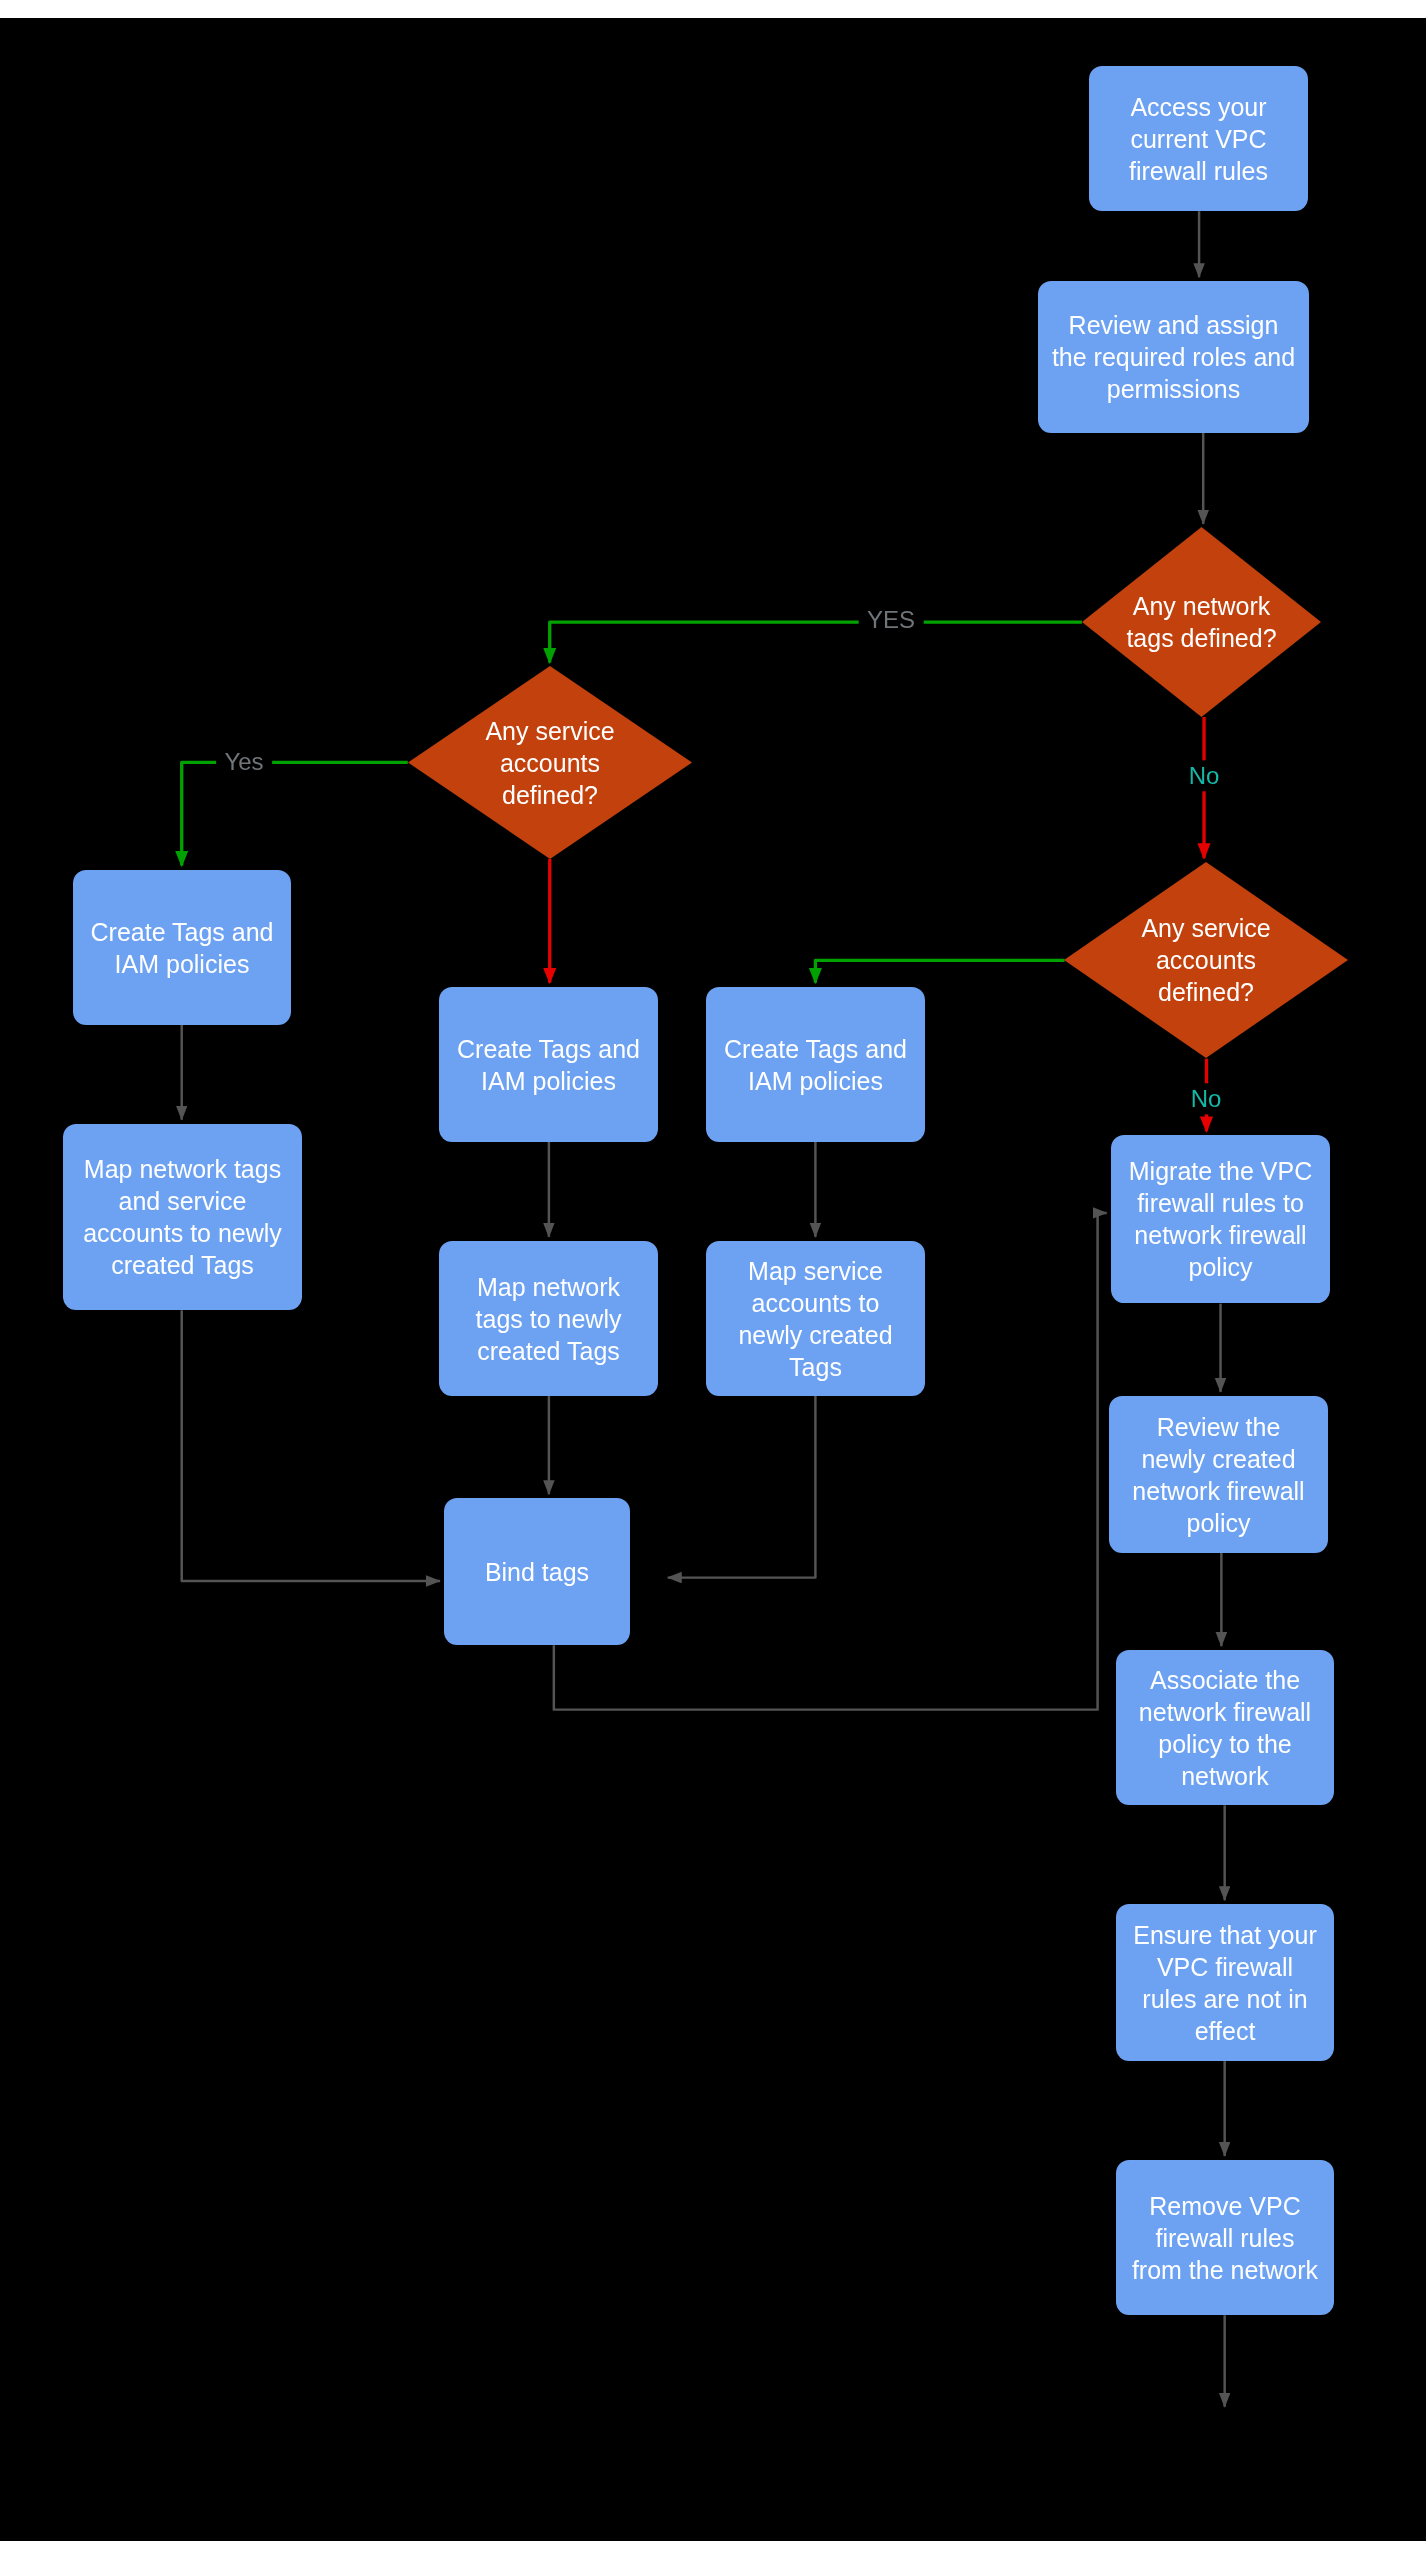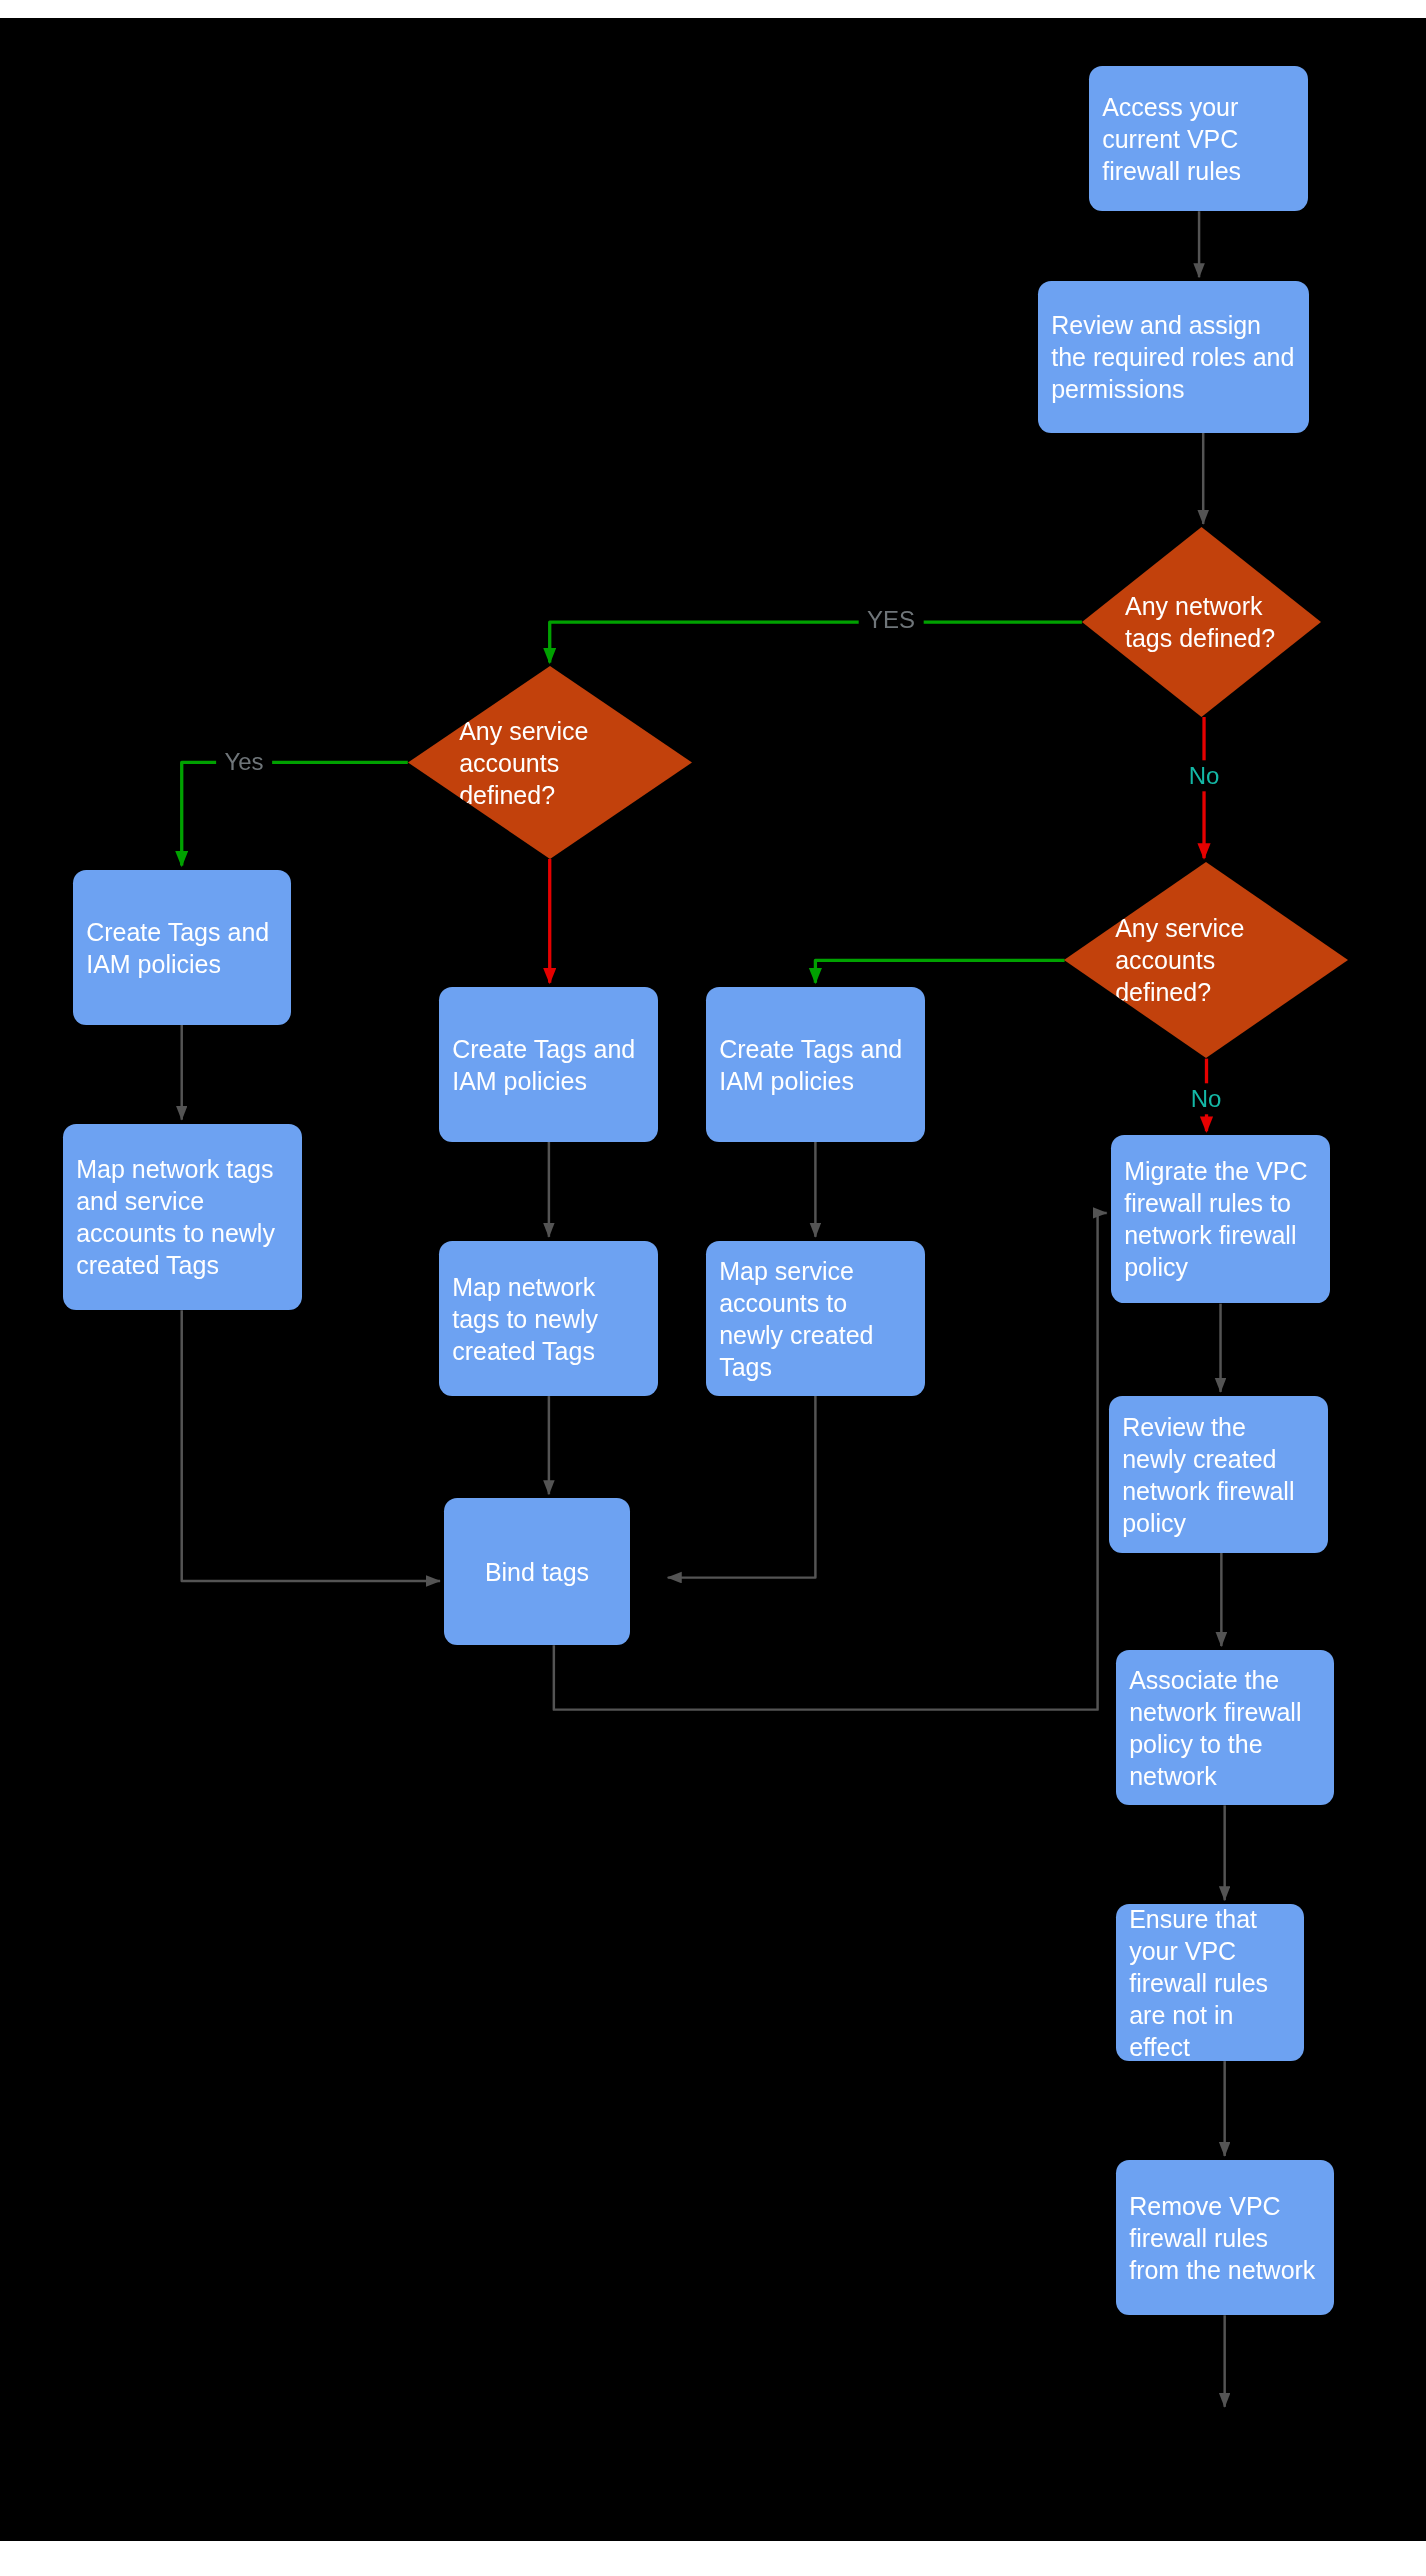--- a/index.html
+++ b/index.html
@@ -13,21 +13,21 @@
   .frame-bar.bottom{bottom:0;height:35px;}
 
   .edges{position:absolute;left:0;top:0;pointer-events:none;}
   .e{fill:none;stroke-linejoin:round;}
   .e.gray{stroke:#545454;stroke-width:3;}
   .e.green{stroke:#00a100;stroke-width:4;}
   .e.red{stroke:#e60000;stroke-width:4;}
 
   .node{
     position:absolute;display:flex;align-items:center;justify-content:center;
-    color:#ffffff;font-size:25px;line-height:1.28;box-sizing:border-box;
+    text-align:center;color:#ffffff;font-size:25px;line-height:1.28;box-sizing:border-box;
   }
   .process{background:#6da2f2;border-radius:13.2px;padding:5px 13.2px;}
   .decision{background:#c2410c;clip-path:polygon(50% 0,100% 50%,50% 100%,0 50%);}
   .decision .decision-text{width:64%;}
   .terminator{background:#3f3f3f;border-radius:58px;}
 
   .edge-label{
     position:absolute;transform:translate(-50%,-50%);background:#000000;
     padding:1.7px 8.3px;font-size:24px;white-space:nowrap;
   }
@@ -106,21 +106,21 @@
   <div class="node process" style="left:706px;top:1241px;width:219px;height:155px">Map service accounts  to newly created Tags</div>
 
   <div class="node process" style="left:444px;top:1498px;width:186px;height:147px">Bind tags</div>
 
   <div class="node process" style="left:1111px;top:1135px;width:219px;height:168px">Migrate the VPC firewall rules to network firewall policy</div>
 
   <div class="node process" style="left:1109px;top:1396px;width:219px;height:157px">Review the newly created network firewall policy</div>
 
   <div class="node process" style="left:1116px;top:1650px;width:218px;height:155px">Associate the network firewall policy to the network</div>
 
-  <div class="node process" style="left:1116px;top:1904px;width:188px;height:157px">Ensure that your VPC firewall rules are not in effect</div>
+  <div class="node process" style="left:1116px;top:1904px;width:218px;height:157px">Ensure that your VPC firewall rules are not in effect</div>
 
   <div class="node process" style="left:1116px;top:2160px;width:218px;height:155px">Remove  VPC firewall rules from the network</div>
 
 
   <div class="edge-label yes" style="left:891px;top:620px">YES</div>
 
   <div class="edge-label yes" style="left:244px;top:762px">Yes</div>
 
   <div class="edge-label no" style="left:1204px;top:776px">No</div>
 

